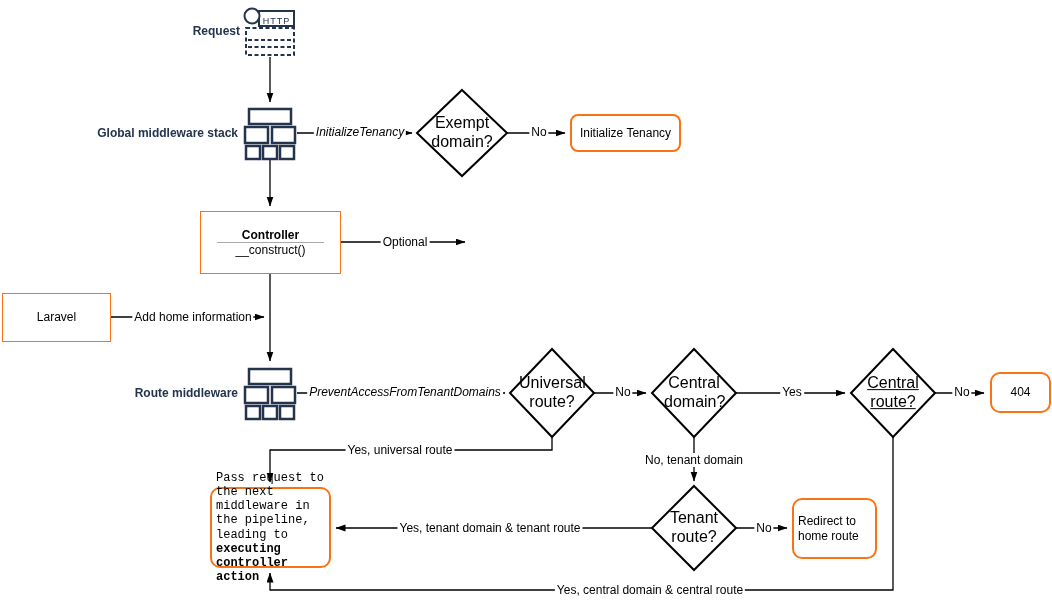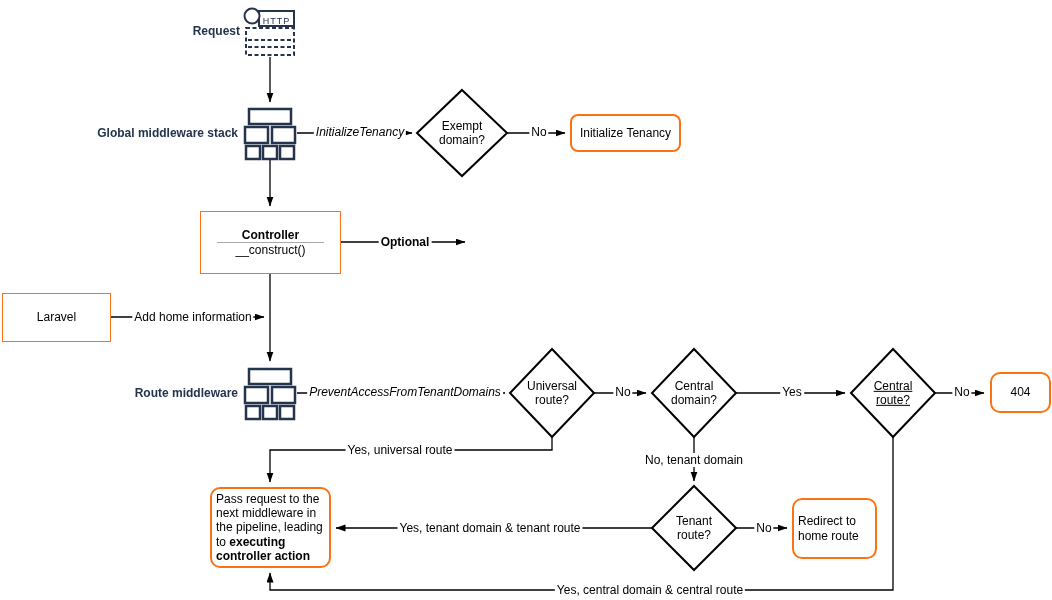--- a/index.html
+++ b/index.html
@@ -12,21 +12,21 @@
     position:absolute;z-index:2;background:#fff;border:2px solid #f97316;border-radius:10px;
     display:flex;align-items:center;justify-content:center;text-align:left;
     font-size:12px;line-height:1.18;box-sizing:border-box;padding:2px 4px;
   }
   .sharp{border-radius:0;border-width:1px;}
   .uml{padding:16px;flex-direction:column;align-items:stretch;justify-content:flex-start;border-radius:0;border-width:1px;}
   .uml .uml-title{height:25px;display:flex;align-items:center;justify-content:center;font-weight:bold;border-bottom:1px solid #a9a9a9;}
   .uml .uml-body{flex:1;display:flex;align-items:center;justify-content:center;}
   .diamond-label{
     position:absolute;z-index:3;transform:translate(-50%,-50%);
-    font-size:12px;line-height:1.18;text-align:center;width:78px;background:transparent;
+    font-size:16px;line-height:1.18;text-align:center;width:78px;background:transparent;
   }
   .edge-label{
     position:absolute;z-index:3;transform:translate(-50%,-50%);
     font-size:12px;background:#fff;padding:0 2px;white-space:nowrap;
   }
   .italic{font-style:italic;}
   .side-label{
     position:absolute;z-index:3;font-size:12px;font-weight:bold;color:#24344d;
     text-align:right;transform:translateY(-50%);
   }
@@ -111,33 +111,33 @@
     <div class="uml-body">__construct()</div>
   </div>
 
 
   <div class="node sharp" style="left:2px;top:293px;width:109px;height:49px;">Laravel</div>
 
   <div class="node" style="left:990px;top:372px;width:61px;height:41px;">404</div>
 
   <div class="node" style="left:792px;top:498px;width:85px;height:61px;">Redirect to home route</div>
 
-  <div class="node" style="left:210px;top:487px;width:121px;height:81px;">
+  <div class="node" style="left:210px;top:487px;width:121px;height:81px;font-family:Liberation Mono, monospace;">
     <span><span>Pass request to the next middleware in the pipeline, leading to </span><span class="bold">executing controller action</span></span>
   </div>
 
   <div class="diamond-label" style="left:462px;top:133px;width:64px;">Exempt domain?</div>
   <div class="diamond-label" style="left:552px;top:393px;width:66px;">Universal route?</div>
   <div class="diamond-label" style="left:694px;top:393px;width:60px;">Central domain?</div>
   <div class="diamond-label" style="left:893px;top:393px;width:52px;text-decoration:underline;">Central route?</div>
   <div class="diamond-label" style="left:694px;top:528px;width:52px;">Tenant route?</div>
 
   <div class="edge-label italic" style="left:360px;top:132px;">InitializeTenancy</div>
   <div class="edge-label" style="left:539px;top:132px;">No</div>
-  <div class="edge-label" style="left:405px;top:242px;font-weight:bold;">Optional</div>
+  <div class="edge-label" style="left:405px;top:242px;">Optional</div>
   <div class="edge-label" style="left:193px;top:317px;">Add home information</div>
   <div class="edge-label italic" style="left:405px;top:392px;">PreventAccessFromTenantDomains</div>
   <div class="edge-label" style="left:623px;top:392px;">No</div>
   <div class="edge-label" style="left:792px;top:392px;">Yes</div>
   <div class="edge-label" style="left:962px;top:392px;">No</div>
   <div class="edge-label" style="left:400px;top:450px;">Yes, universal route</div>
   <div class="edge-label" style="left:694px;top:460px;">No, tenant domain</div>
   <div class="edge-label" style="left:764px;top:528px;">No</div>
   <div class="edge-label" style="left:490px;top:528px;">Yes, tenant domain &amp; tenant route</div>
   <div class="edge-label" style="left:650px;top:590px;">Yes, central domain &amp; central route</div>

